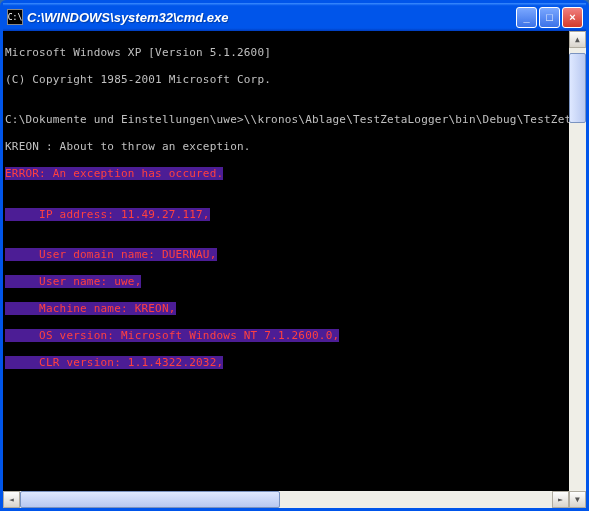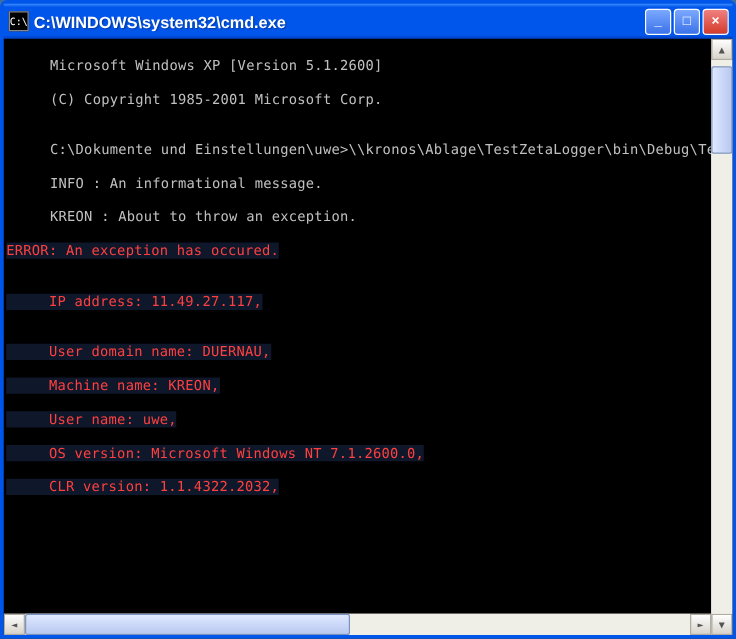--- a/index.html
+++ b/index.html
@@ -39,20 +39,21 @@
     font-size: 8px;
     font-family: monospace;
   }
   .titlebar-text {
     flex: 1;
     font-size: 13px;
     font-weight: bold;
     text-shadow: 1px 1px 1px rgba(0,0,0,0.3);
     white-space: nowrap;
     overflow: hidden;
+    font-style: italic;
   }
   .titlebar-buttons { display: flex; gap: 2px; }
   .title-btn {
     width: 21px;
     height: 21px;
     background: linear-gradient(to bottom, #7ba8ff, #3b72e8);
     border: 1px solid #fff;
     border-radius: 3px;
     color: #fff;
     font-weight: bold;
@@ -73,24 +74,24 @@
     font-family: "Lucida Console", Consolas, monospace;
     font-size: 11px;
     line-height: 13.5px;
     padding: 1px 2px;
     overflow: hidden;
     position: relative;
     white-space: pre;
     letter-spacing: 0.2px;
   }
   .ln { display: block; }
-  .gray { color: #c0c0c0; margin-left: 35px; }
+  .gray { color: #c0c0c0; }
   .err {
     color: #ff4040;
-    background: #0f172a;
+    background: #4c1d95;
   }
   .scrollbar-v {
     position: absolute;
     right: 0; top: 0; bottom: 0;
     width: 17px;
     background: #e8e4dc;
     display: flex;
     flex-direction: column;
   }
   .scrollbar-h {
@@ -151,29 +152,28 @@
       <div class="title-btn close">×</div>
     </div>
   </div>
 
   <div class="console">
     <div class="console-inner">
 <span class="ln gray">Microsoft Windows XP [Version 5.1.2600]</span>
 <span class="ln gray">(C) Copyright 1985-2001 Microsoft Corp.</span>
 <span class="ln"></span>
 <span class="ln gray">C:\Dokumente und Einstellungen\uwe&gt;\\kronos\Ablage\TestZetaLogger\bin\Debug\TestZetaLogger.exe</span>
-<span class="ln gray">INFO : An informational message.</span>
 <span class="ln gray">KREON : About to throw an exception.</span>
 <span class="ln"><span class="err">ERROR: An exception has occured.</span></span>
 <span class="ln"></span>
 <span class="ln"><span class="err">     IP address: 11.49.27.117,</span></span>
 <span class="ln"></span>
 <span class="ln"><span class="err">     User domain name: DUERNAU,</span></span>
+<span class="ln"><span class="err">     User name: uwe,</span></span>
 <span class="ln"><span class="err">     Machine name: KREON,</span></span>
-<span class="ln"><span class="err">     User name: uwe,</span></span>
 <span class="ln"><span class="err">     OS version: Microsoft Windows NT 7.1.2600.0,</span></span>
 <span class="ln"><span class="err">     CLR version: 1.1.4322.2032,</span></span>
 
 
 <span class="ln"></span>
 
 
 
 
 

